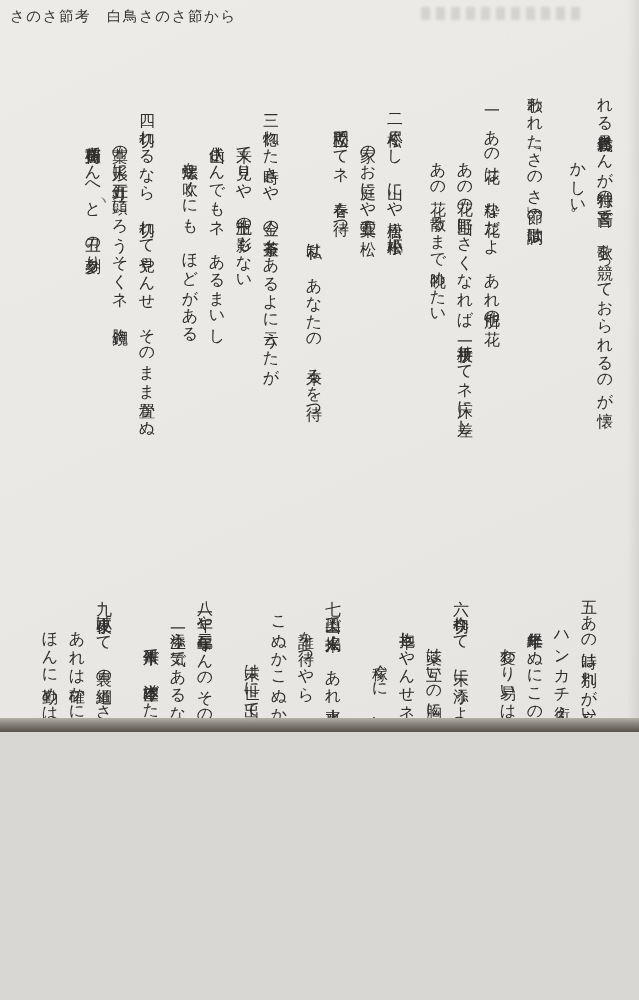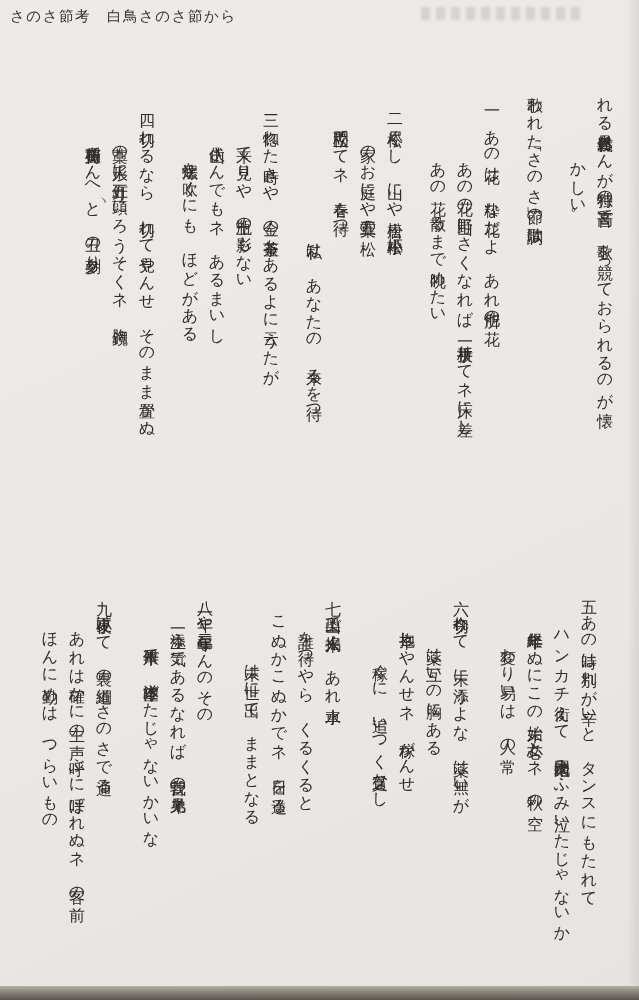--- a/index.html
+++ b/index.html
@@ -2,21 +2,21 @@
 <html lang="ja"><head>
 <meta charset="utf-8">
 <style>
   html,body { margin:0; padding:0; }
   body {
     width:639px; height:1000px;
     background:#d8d7d3;
     font-family:"Liberation Serif","DejaVu Serif",serif;
   }
   .page {
-    position:relative; width:639px; height:1000px; overflow:hidden;
+    position:relative; width:639px; height:732px; overflow:hidden;
     background:linear-gradient(155deg,#ecebe7 0%,#e9e8e4 55%,#e5e4e0 100%);
   }
   .page-header {
     position:absolute; top:7px; left:10px;
     font-size:14.5px; letter-spacing:1.5px; color:#33322f;
   }
   
   .smudge {
     position:absolute; top:7px; right:58px; width:160px; height:13px;
     background:repeating-linear-gradient(to right,

